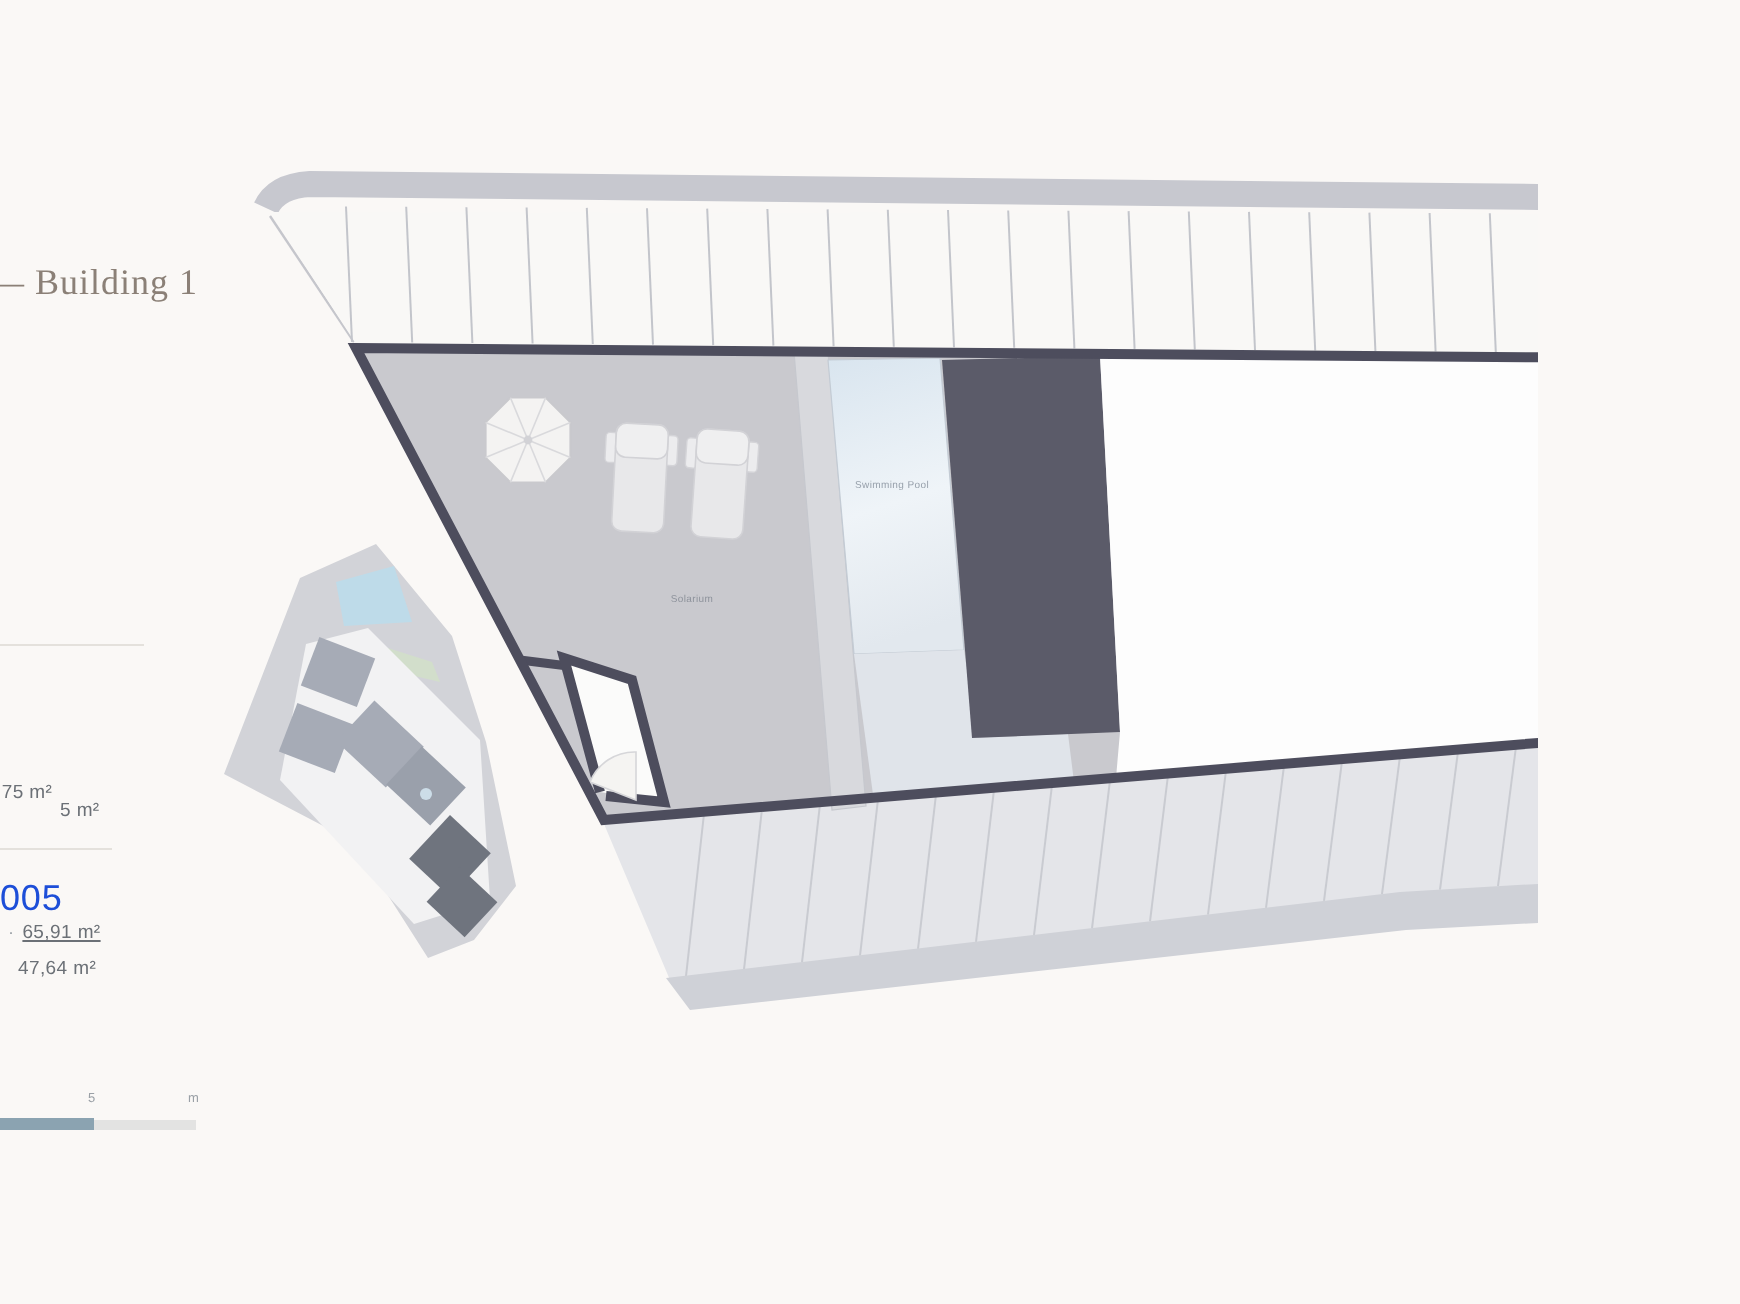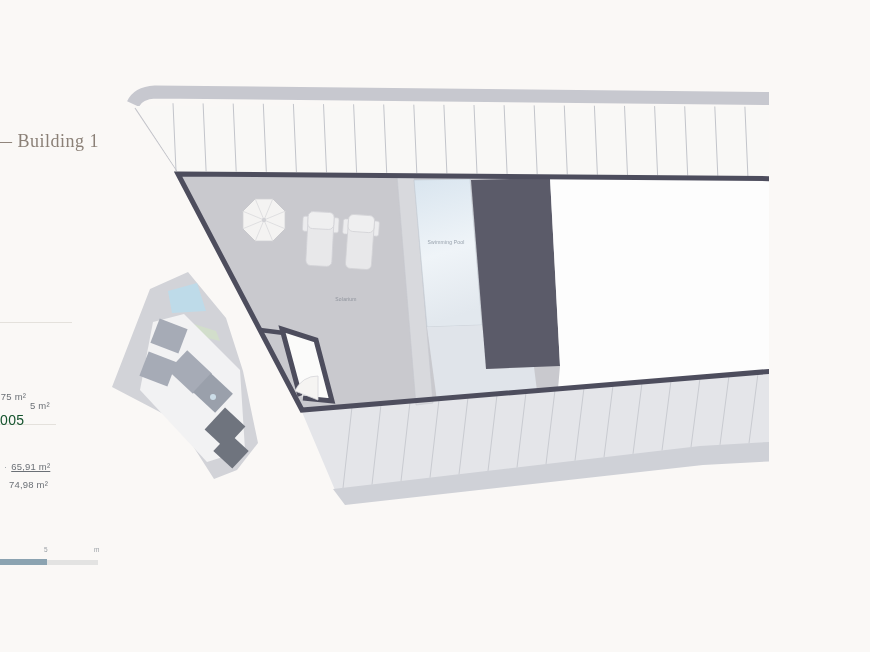--- a/index.html
+++ b/index.html
@@ -7,21 +7,21 @@
   #stage{position:relative;width:769px;height:652px;overflow:hidden;background:#faf8f6;}
   #plan-svg{position:absolute;left:0;top:0;}
   .title{position:absolute;left:-6px;top:131px;font-family:"Liberation Serif",serif;
          font-size:18px;font-weight:400;color:#8b8077;letter-spacing:.5px;white-space:nowrap;}
   .hr{position:absolute;height:1px;background:#e4e1dc;}
   .hr1{left:0;top:322px;width:72px;}
   .hr2{left:0;top:424px;width:56px;}
   .lbl{position:absolute;font-size:9.5px;color:#6b7076;white-space:nowrap;letter-spacing:.2px;}
   .l1{left:-2px;top:391px;}
   .l2{left:-1px;top:400px;margin-left:31px;}
-  .unitnum{position:absolute;left:0;top:412px;font-size:14px;color:#14532d;letter-spacing:.4px;}
+  .unitnum{position:absolute;left:0;top:439px;font-size:18px;color:#1d4ed8;letter-spacing:.4px;}
   .l3{left:4px;top:461px;text-decoration:underline;}
   .l4{left:9px;top:479px;}
   .bullet{display:inline-block;margin-right:4px;color:#9aa0a6;font-size:9px;}
   .scale-wrap{position:absolute;left:0;top:546px;width:110px;height:22px;}
   .scale-tick{position:absolute;top:0;font-size:6.5px;color:#9aa0a6;}
   .t5{left:44px;} .tm{left:94px;}
   .sb-dark{position:absolute;left:0;top:13px;width:47px;height:6px;background:#8ba3b1;}
   .sb-light{position:absolute;left:47px;top:13.5px;width:51px;height:5px;background:#e3e3e2;}
 </style>
 </head>
@@ -158,21 +158,21 @@
     <text x="346" y="301" font-size="5" fill="#8e939c" letter-spacing="0.2" text-anchor="middle">Solarium</text>
   </svg>
 
   <div class="title">— Building 1</div>
   <div class="hr hr1"></div>
   <div class="lbl l1">,75 m²</div>
   <div class="lbl l2">5 m²</div>
   <div class="hr hr2"></div>
   <div class="unitnum">005</div>
   <div class="lbl l3"><span class="bullet">·</span><span>65,91 m²</span></div>
-  <div class="lbl l4">74,98 m²</div>
+  <div class="lbl l4">47,64 m²</div>
 
   <div class="scale-wrap">
     <span class="scale-tick t5">5</span>
     <span class="scale-tick tm">m</span>
     <div class="sb-dark"></div>
     <div class="sb-light"></div>
   </div>
 </div>
 
 </body></html>

